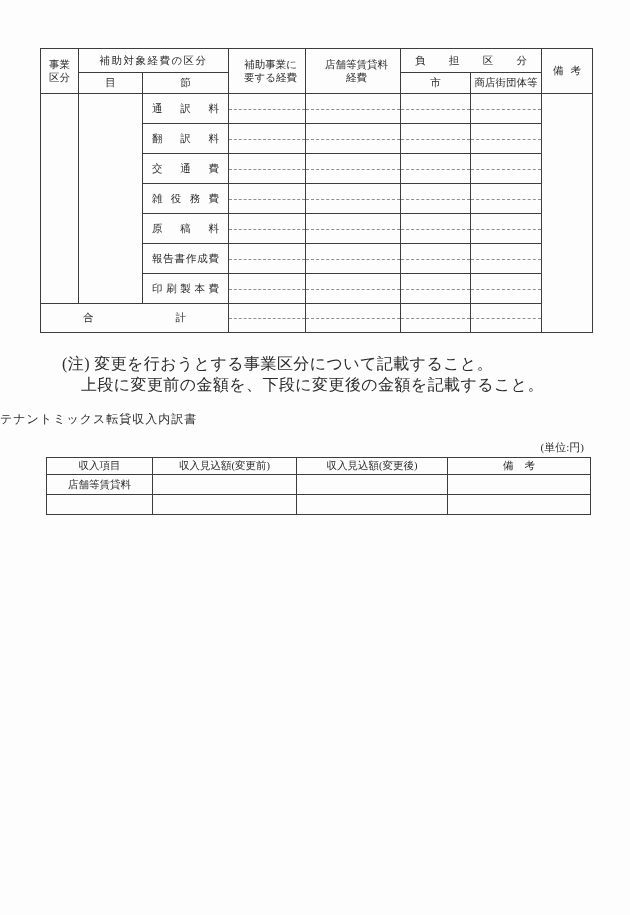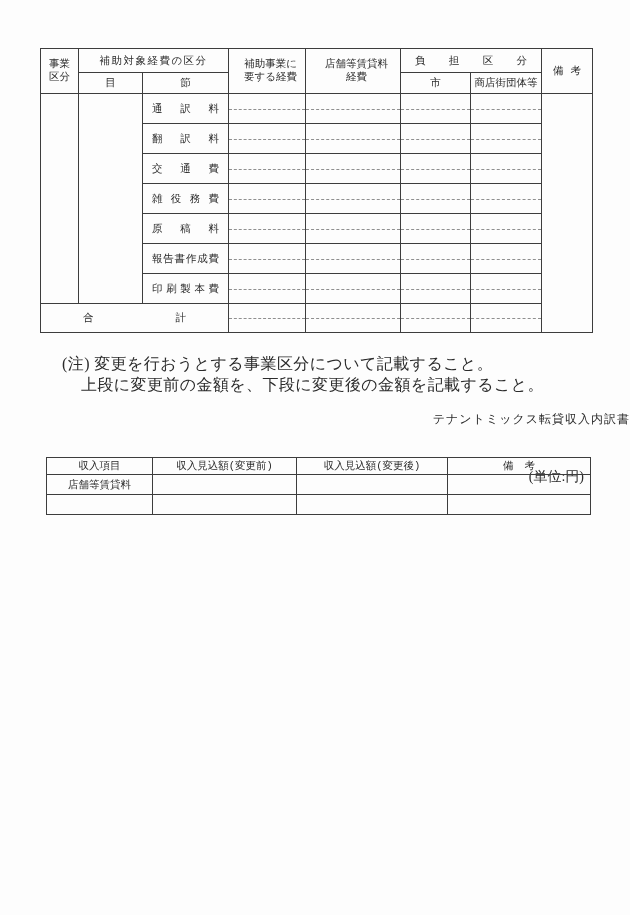--- a/index.html
+++ b/index.html
@@ -8,21 +8,21 @@
     position: relative;
     width: 630px;
     height: 915px;
     background: #fdfdfd;
     font-family: "Liberation Serif", "DejaVu Serif", serif;
     color: #2b2b2b;
     overflow: hidden;
   }
 
   
-  table { border-collapse: collapse; table-layout: fixed; font-family: Liberation Mono, monospace; }
+  table { border-collapse: collapse; table-layout: fixed; }
   th, td {
     border: 1px solid #3d3d3d;
     font-weight: normal;
     font-size: 10.5px;
     text-align: center;
     vertical-align: middle;
     overflow: hidden;
   }
   .budget-table {
     position: absolute;
@@ -60,29 +60,28 @@
     letter-spacing: 0.4px;
     line-height: 21px;
   }
   .note-line2 { margin-left: 19px; }
 
   
   .income-title {
     position: absolute;
     left: 0; top: 411px;
     width: 630px;
-    text-align: right;
+    text-align: left;
     font-size: 12px;
     letter-spacing: 1px;
   }
   .unit-label {
     position: absolute;
     right: 46px; top: 440px;
-    font-size: 14px;
-    margin-top: 28px;
+    font-size: 11px;
   }
   .income-table {
     position: absolute;
     left: 46px; top: 457px;
     width: 544px;
   }
   .income-table tr.ih { height: 17px; }
   .income-table tr.ir { height: 20px; }
   .income-table th.ispread { padding: 0 55px; }
 </style>

